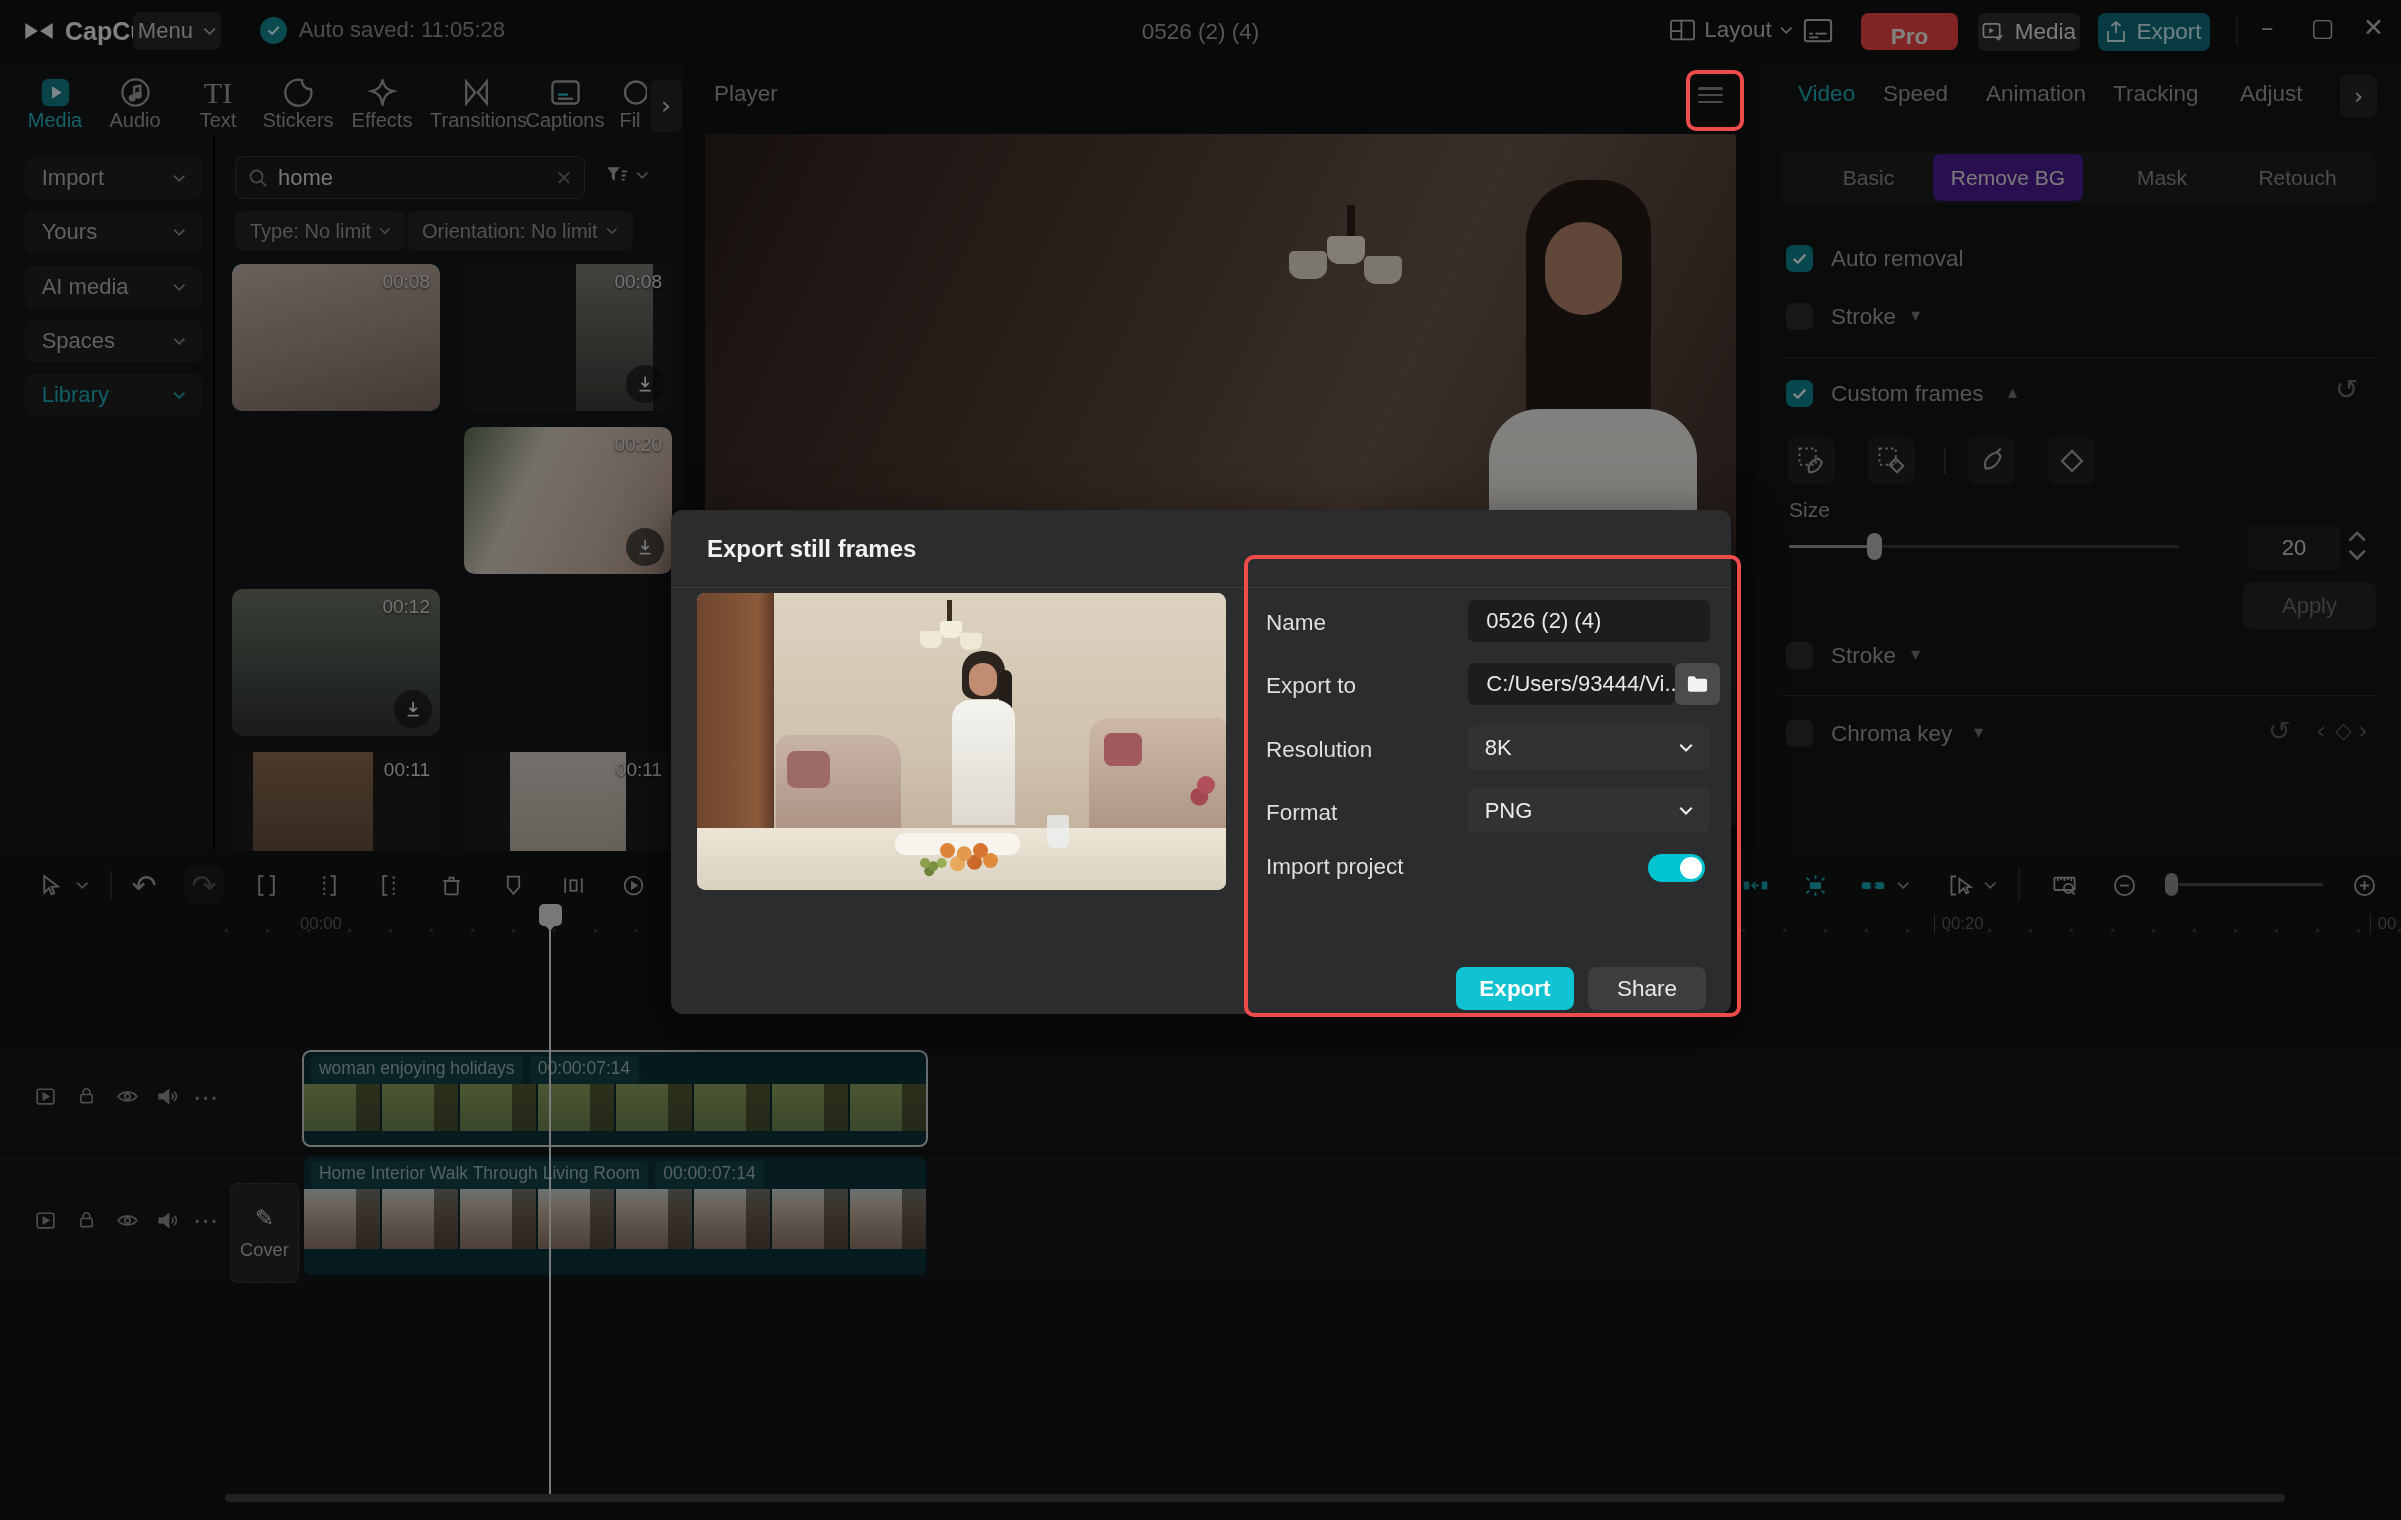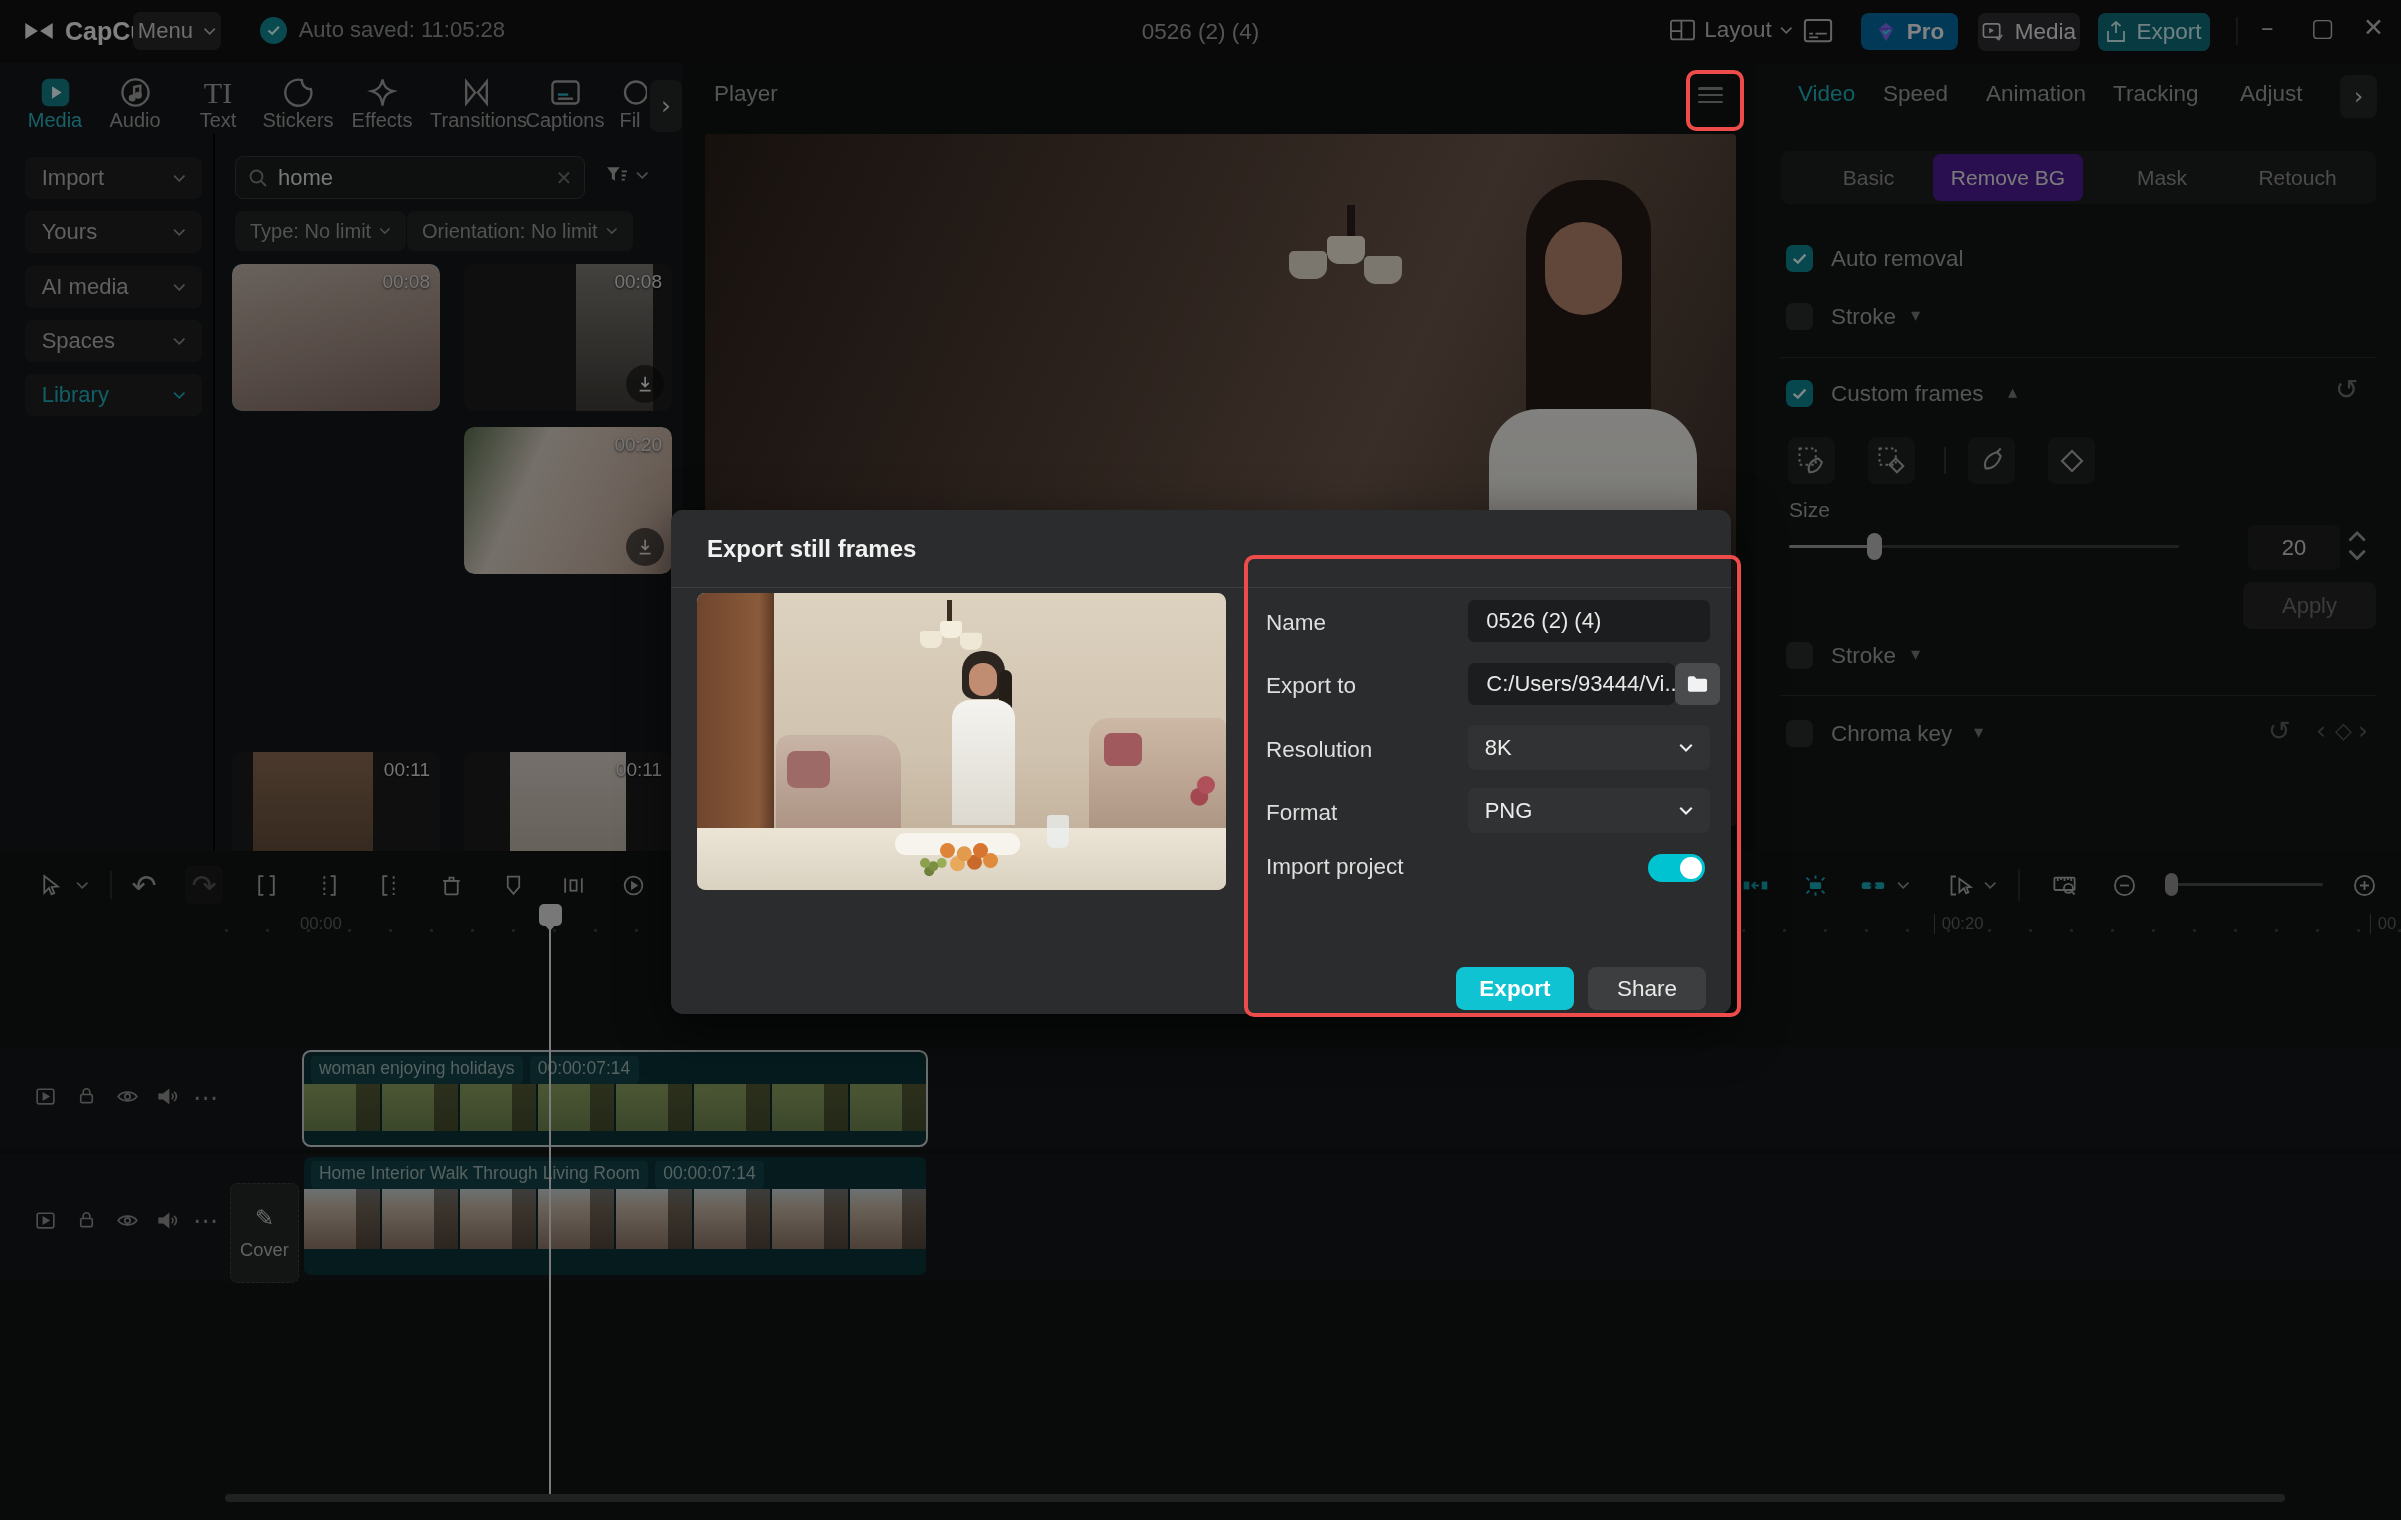--- a/index.html
+++ b/index.html
@@ -11,21 +11,21 @@
   svg{display:block;}
 
   
   #topbar{position:absolute;left:0;top:0;width:2401px;height:63px;background:#111214;}
   .tb-btn{border-radius:7.5px;display:flex;align-items:center;justify-content:center;gap:10px;}
   #menu-btn{background:#27282a;color:#c9c9c9;font-size:22px;}
   #autosave-txt{color:#8d8f90;font-size:22px;}
   #proj-title{position:absolute;left:0;top:0;width:2401px;text-align:center;line-height:63px;
               color:#9a9c9d;font-size:22.5px;}
   .win-glyph{color:#b9b9b9;font-size:25px;}
-  #pro-pill{background:#0369a1;color:#f0f0f0;font-weight:bold;font-size:22.5px;}
+  #pro-pill{background:#ef4444;color:#f0f0f0;font-weight:bold;font-size:22.5px;flex-direction:column;}
   #share-pill{background:#2d2e30;color:#e3e3e3;font-size:22.5px;}
   #export-pill{background:#0f6e79;color:#cdeff2;font-size:22.5px;}
   #layout-grp{color:#b9babb;font-size:22.5px;gap:8.3px;}
 
   
   #left-panel{position:absolute;left:0;top:63px;width:682px;height:789px;background:#161718;overflow:hidden;}
   #player-panel{position:absolute;left:682px;top:63px;width:1074px;height:789px;background:#101112;}
   #right-panel{position:absolute;left:1756px;top:63px;width:645px;height:789px;background:#141516;}
   .vline{position:absolute;background:#050505;width:1.7px;}
 
@@ -372,20 +372,29 @@
     </div>
     <div class="thumb" style="left:464px;top:364px;">
       <div class="img t4"></div>
       <span class="dur">00:20</span>
       <span class="dl">
           <svg width="18.3" height="18.3" viewBox="0 0 20 20">
             <path d="M10 2 V12 M6 8.5 L10 12.5 L14 8.5 M4 17 H16" stroke="#e8e8e8" stroke-width="1.9" fill="none"></path>
           </svg>
         </span>
     </div>
+    <div class="thumb" style="left:232px;top:526px;">
+      <div class="img t5"></div>
+      <span class="dur">00:12</span>
+      <span class="dl">
+          <svg width="18.3" height="18.3" viewBox="0 0 20 20">
+            <path d="M10 2 V12 M6 8.5 L10 12.5 L14 8.5 M4 17 H16" stroke="#e8e8e8" stroke-width="1.9" fill="none"></path>
+          </svg>
+        </span>
+    </div>
     <div class="thumb" style="left:232px;top:689px;">
       <div class="t7s"></div>
       <span class="dur">00:11</span>
     </div>
     <div class="thumb" style="left:464px;top:689px;">
       <div class="t8s"></div>
       <span class="dur">00:11</span>
     </div>
   </div>
 

